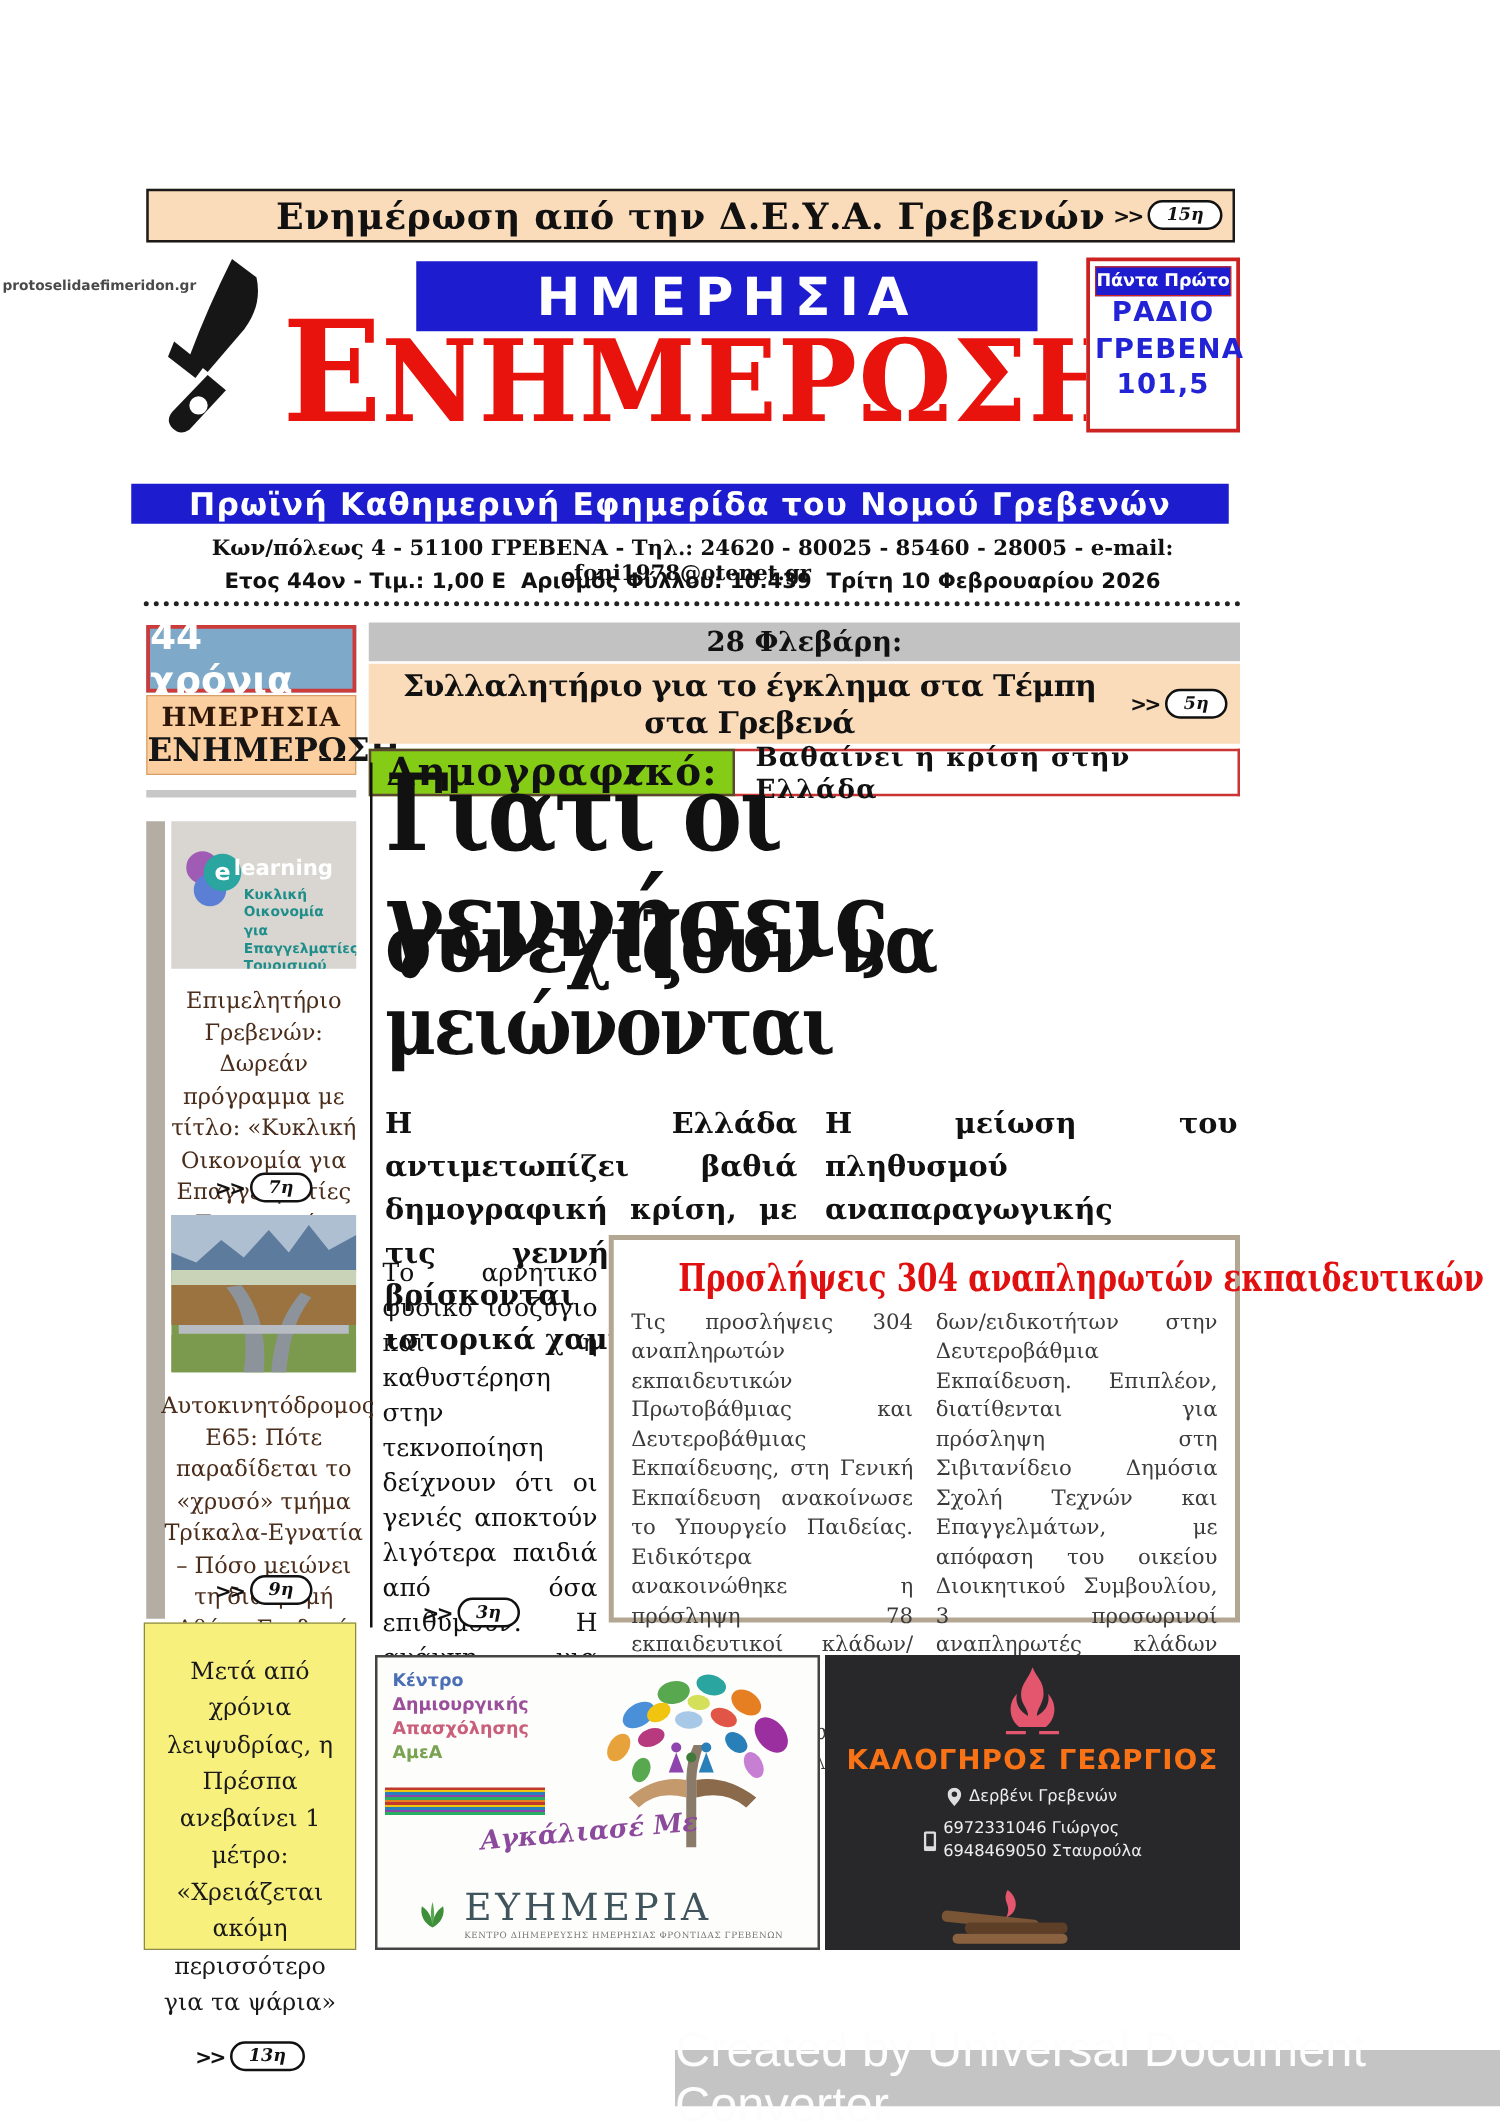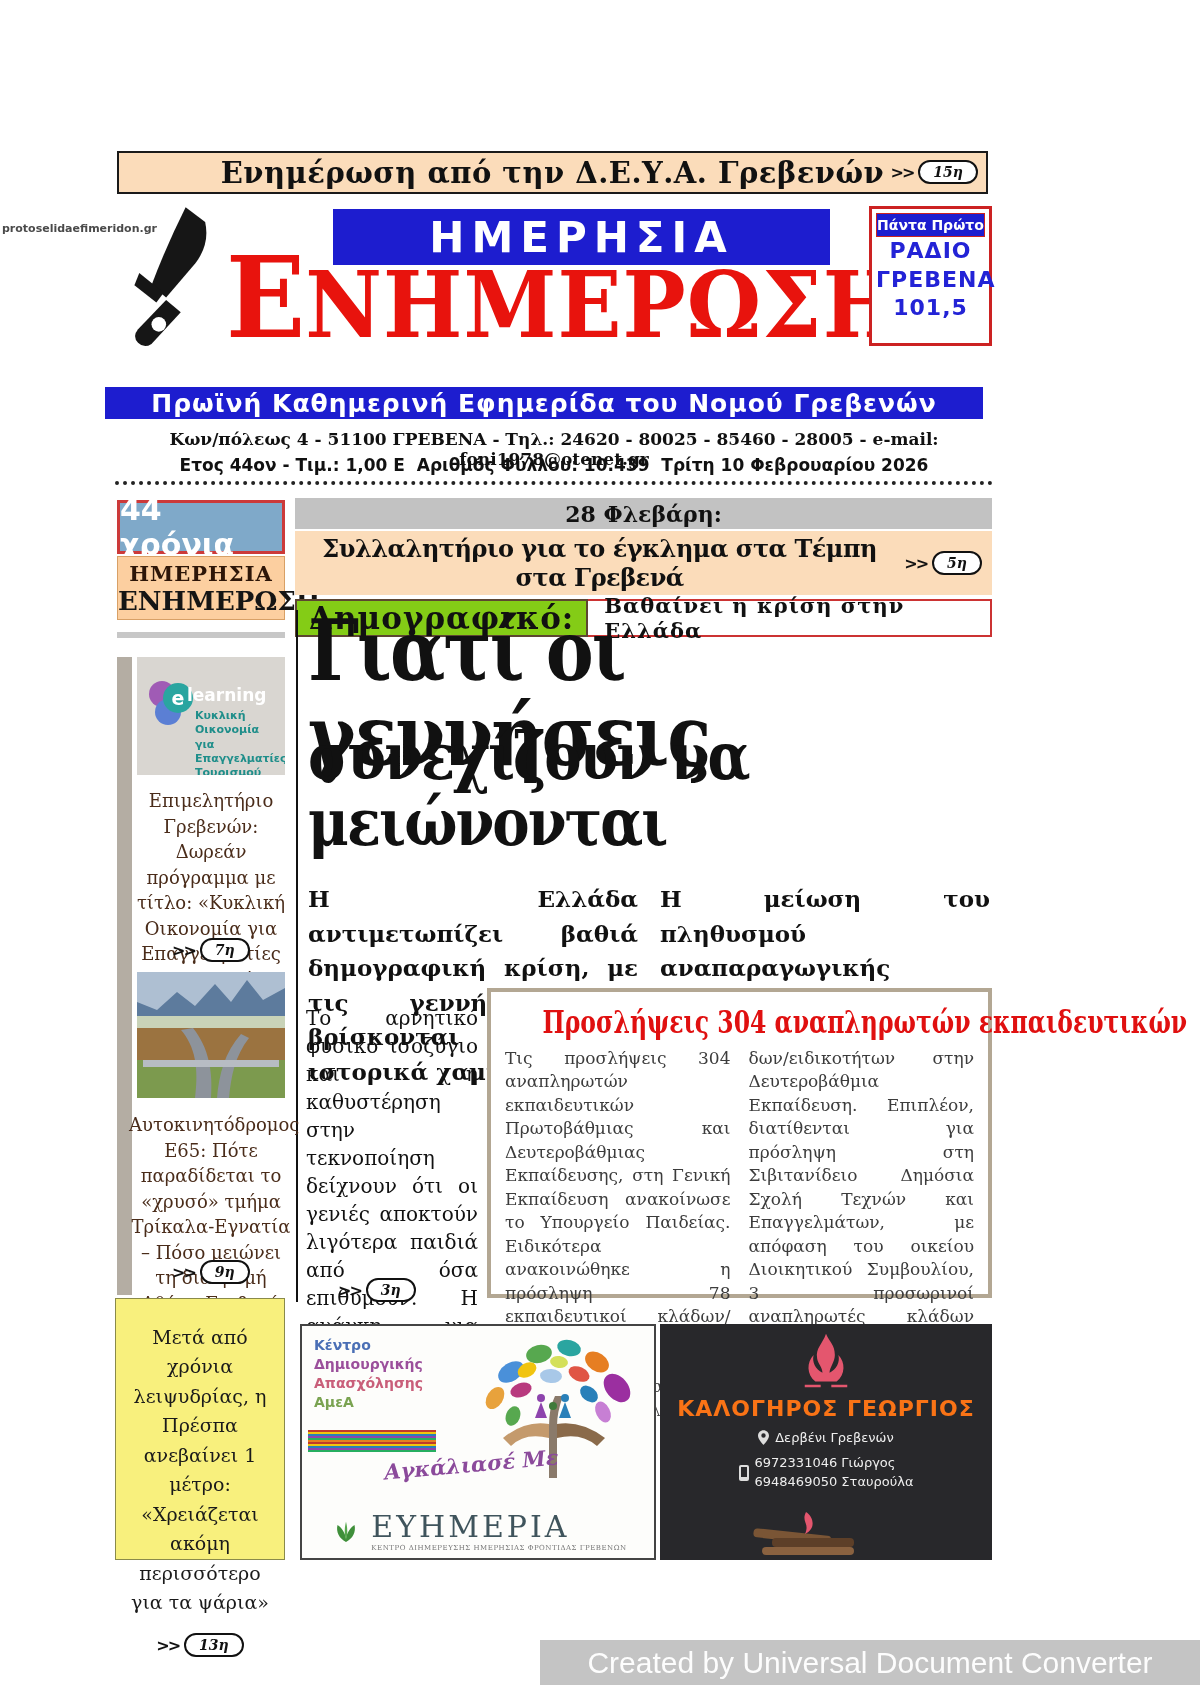--- a/index.html
+++ b/index.html
@@ -118,21 +118,21 @@
        box-sizing:border-box;color:#eee;text-align:center;overflow:hidden;}
   .flame{width:54px;height:62px;margin:8px auto 0;display:block;}
   .kname{color:#f97316;font-family:"DejaVu Sans",sans-serif;font-weight:bold;font-size:22px;
          letter-spacing:1px;margin-top:2px;}
   .krow{display:flex;justify-content:center;align-items:center;gap:6px;margin-top:9px;
         font-family:"DejaVu Sans",sans-serif;font-size:13px;}
   .kphones{text-align:left;line-height:1.45;}
   .logs{position:absolute;left:84px;bottom:2px;width:130px;height:48px;}
   
   .footer{position:absolute;left:540px;top:1640px;width:660px;height:45px;background:#c4c4c4;color:#fdfdfd;
-          font-family:"Liberation Sans","DejaVu Sans",sans-serif;font-size:30px;
+          font-family:"Liberation Sans","DejaVu Sans",sans-serif;font-size:39px;
           display:flex;align-items:center;justify-content:center;}
 </style>
 </head>
 <body>
 
 <div class="page">
 
   <div class="site-mark">protoselidaefimeridon.gr</div>
 
   <div class="top-banner">

